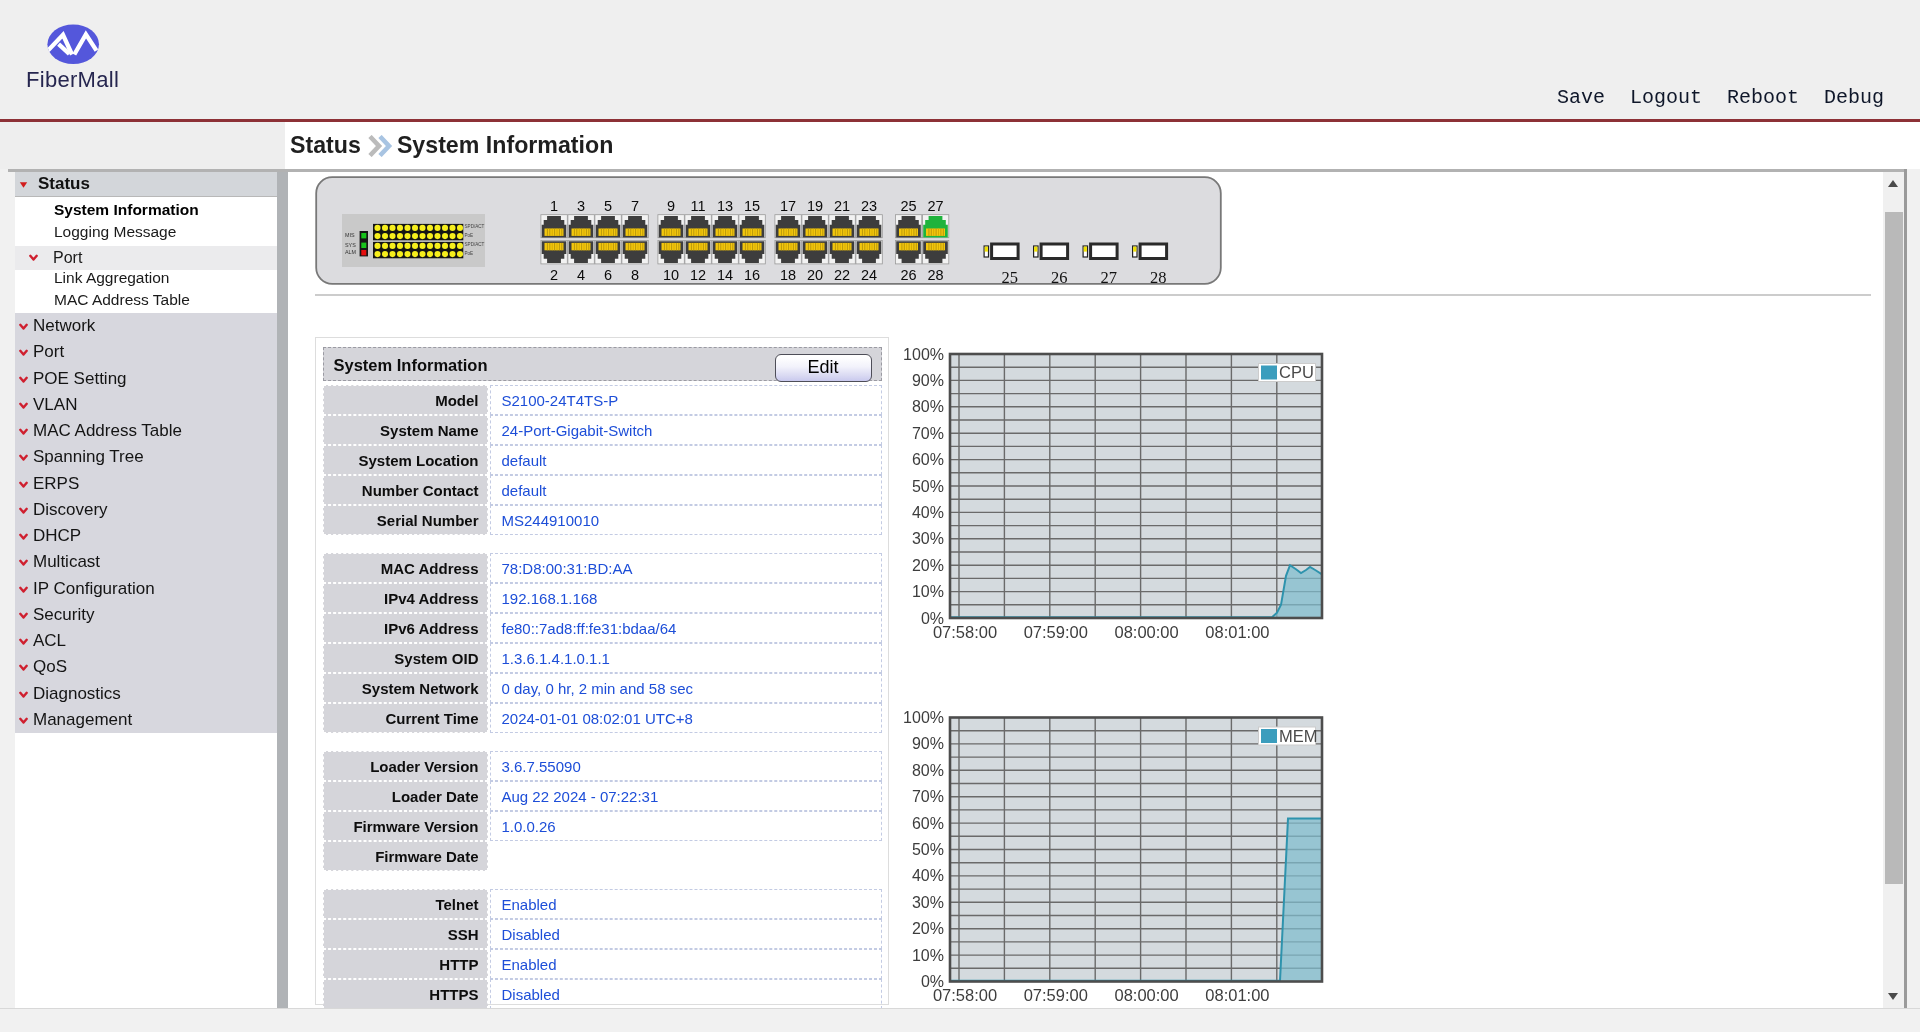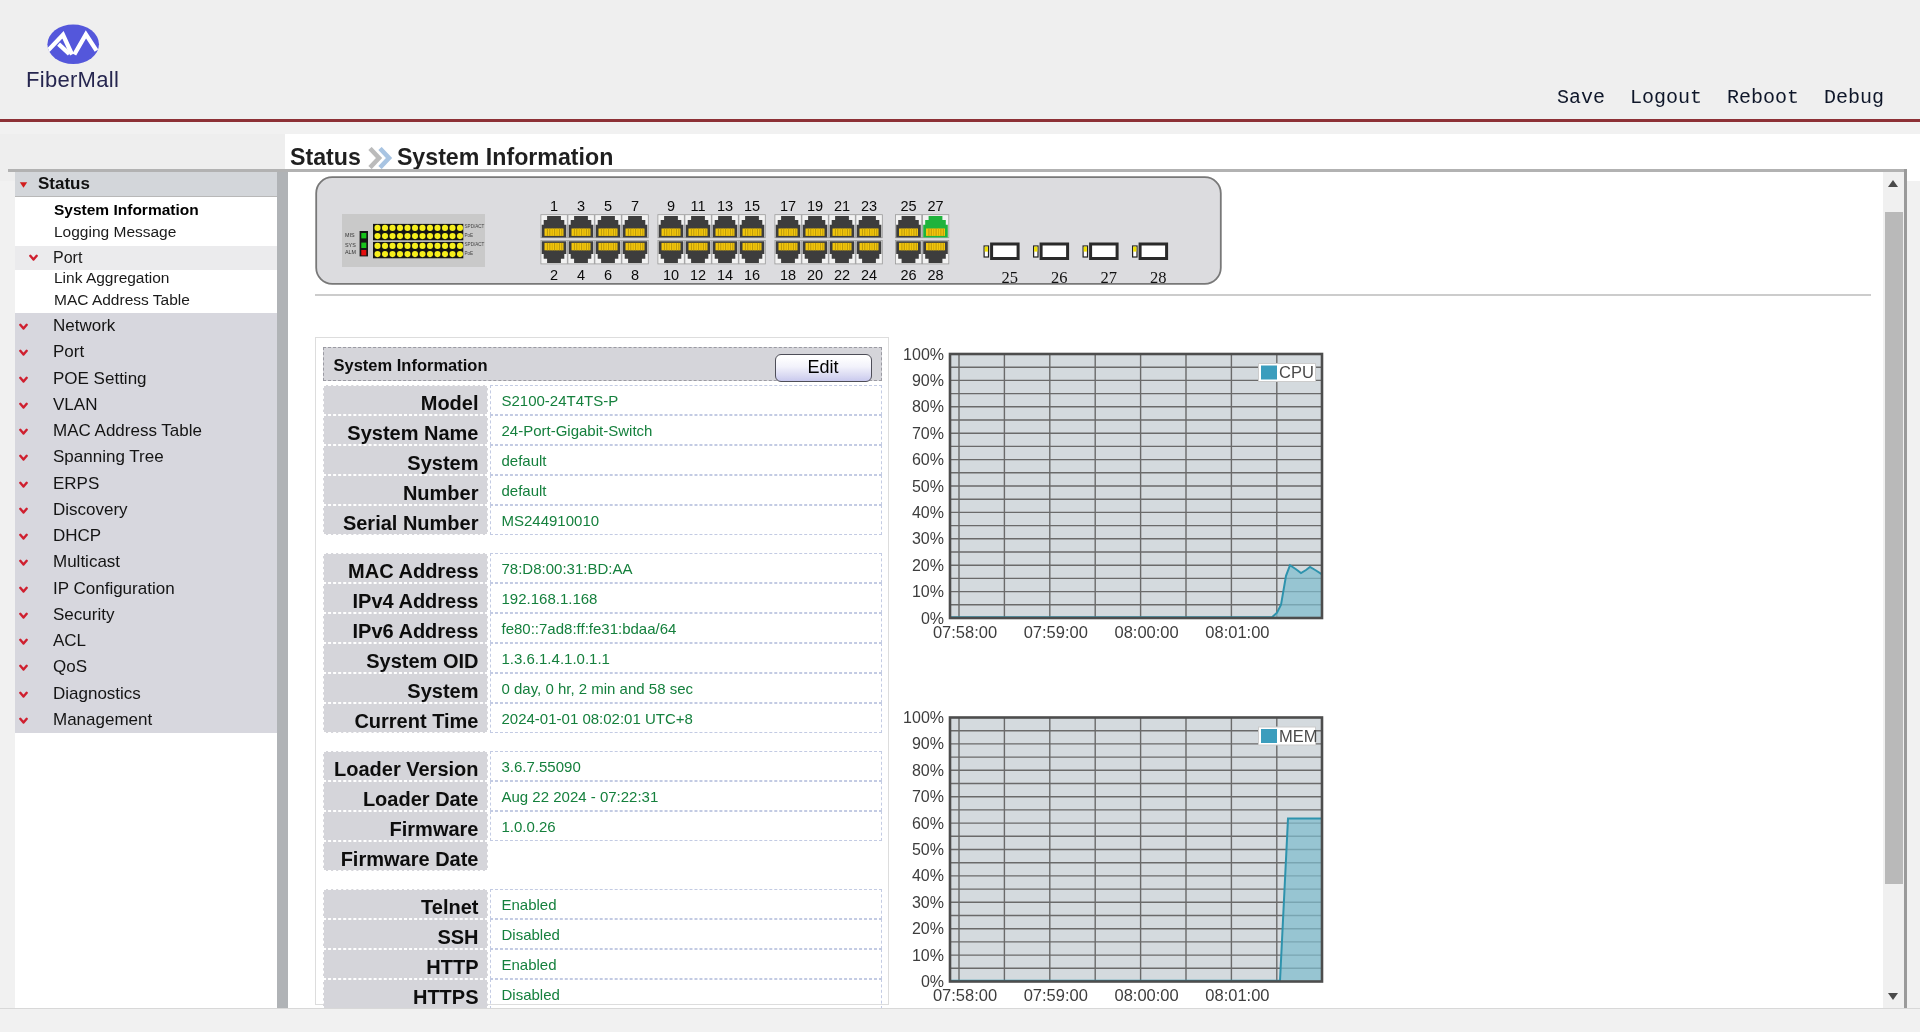--- a/index.html
+++ b/index.html
@@ -3,50 +3,50 @@
 <style>
 *{margin:0;padding:0;box-sizing:border-box;}
 html,body{width:1920px;height:1032px;overflow:hidden;background:#f1f1f1;font-family:"Liberation Sans",sans-serif;}
 body{position:relative;}
 .hdr{position:absolute;left:0;top:0;width:1920px;height:119px;background:#efefef;}
 .logo{position:absolute;left:47px;top:24px;}
 .brand{position:absolute;left:26px;top:67px;font-size:22px;font-weight:normal;color:#26264f;letter-spacing:0.3px;}
 .navlinks{position:absolute;right:36px;top:86px;font-family:"Liberation Mono",monospace;font-size:20px;color:#0f172a;}
 .navlinks span{margin-left:25px;}
 .redline{position:absolute;left:0;top:119px;width:1920px;height:3px;background:#8d3136;}
-.crumb{position:absolute;left:0;top:122px;width:1920px;height:47px;background:#fff;margin-top:12px;}
+.crumb{position:absolute;left:0;top:122px;width:1920px;height:47px;background:#fff;}
 .crumb .cl{position:absolute;left:0;top:0;width:285px;height:47px;background:#eee;}
 .crumbtxt{position:absolute;left:290px;top:10px;font-size:23.2px;font-weight:bold;color:#1f1f1f;}
 .crumbtxt .bc{vertical-align:-4px;margin:0 1px 0 1px;}
 .topbord{position:absolute;left:8px;top:169px;width:1899px;height:3px;background:#b2b2b2;}
 .sidebar{position:absolute;left:15px;top:172px;width:262px;height:836px;background:#fff;}
 .sb-status{position:absolute;left:0;top:0;width:262px;height:25px;background:#d3d6da;border-bottom:1px solid #b8b8b8;font-size:17px;font-weight:bold;color:#111;line-height:24px;}
 .sb-status span{position:absolute;left:23px;}
 .sb-status .tri{position:absolute;left:4px;top:9px;}
 .sb-sub{position:absolute;left:39px;height:22px;font-size:15.5px;color:#1a1a1a;line-height:22px;white-space:nowrap;}
 .sb-b{font-weight:bold;color:#000;}
 .sb-portrow{position:absolute;left:0;top:74px;width:262px;height:24px;background:#ebebed;font-size:16px;color:#1a1a1a;line-height:23px;}
 .sb-portrow span{position:absolute;left:38px;}
 .sb-portrow .chev{position:absolute;left:14px;top:8px;}
 .sb-mains{position:absolute;left:0;top:141px;width:262px;}
 .sb-main{position:relative;height:26.25px;background:#d7d7de;font-size:17px;color:#141414;line-height:26.25px;white-space:nowrap;}
-.sb-main span{position:absolute;left:38px;}
+.sb-main span{position:absolute;left:18px;}
 .sb-main .chev{position:absolute;left:4px;top:10px;}
 .divider{position:absolute;left:277px;top:172px;width:11px;height:836px;background:#b0b3b6;}
 .content{position:absolute;left:288px;top:172px;width:1595px;height:836px;background:#fff;overflow:hidden;}
 .panel{position:absolute;left:27px;top:4px;}
 .hr2{position:absolute;left:27px;top:122px;width:1556px;height:2px;background:#cccccc;}
 .tbox{position:absolute;left:26.5px;top:165px;width:574px;height:668px;border:1px solid #ddd;background:#fff;}
 .thead{position:absolute;left:7px;top:9px;width:559px;height:34px;background:#d5d5da;border:1px dashed #9a9aa2;}
 .tht{position:absolute;left:10px;top:8px;font-size:16.5px;font-weight:bold;color:#0d0d0d;}
 .edit{position:absolute;left:451px;top:5.5px;width:97px;height:28px;border:1.6px solid #4e4e58;border-radius:6px;background:linear-gradient(#ffffff 8%,#f2f2fb 45%,#d9d9f2 80%,#c9c9ee);font-size:18px;color:#000;font-family:"Liberation Sans",sans-serif;}
 .grp{position:absolute;left:7px;width:559px;}
 .trow{display:flex;height:30px;}
-.tl{width:165px;background:#d5d5da;border:1px dashed #fff;font-size:20px;font-weight:bold;color:#0d0d0d;text-align:right;padding:6px 8px 0 0;box-sizing:border-box;}
-.tv{flex:1;border:1px dashed #c3cbe3;font-size:15px;color:#15803d;padding:6px 0 0 11px;margin-left:2px;}
+.tl{width:165px;background:#d5d5da;border:1px dashed #fff;font-size:15px;font-weight:bold;color:#0d0d0d;text-align:right;padding:6px 8px 0 0;box-sizing:border-box;}
+.tv{flex:1;border:1px dashed #c3cbe3;font-size:15px;color:#1d4ed8;padding:6px 0 0 11px;margin-left:2px;}
 .charts{position:absolute;left:600px;top:168px;}
 .sbar{position:absolute;left:1883px;top:172px;width:21px;height:836px;background:#f0f0f0;}
 .sb-up{position:absolute;left:5px;top:8px;width:0;height:0;border-left:5.5px solid transparent;border-right:5.5px solid transparent;border-bottom:7px solid #4a4a4a;}
 .sb-dn{position:absolute;left:5px;bottom:8px;width:0;height:0;border-left:5.5px solid transparent;border-right:5.5px solid transparent;border-top:7px solid #4a4a4a;}
 .sb-th{position:absolute;left:1.5px;top:40px;width:18px;height:672px;background:#b9b9b9;}
 .rbord{position:absolute;left:1904px;top:169px;width:3px;height:839px;background:#9a9a9a;}
 .footer{position:absolute;left:0;top:1008px;width:1920px;height:24px;background:#f1f1f1;border-top:1px solid #d8d8d8;}
 </style></head>
 <body>
 <div class="hdr">

